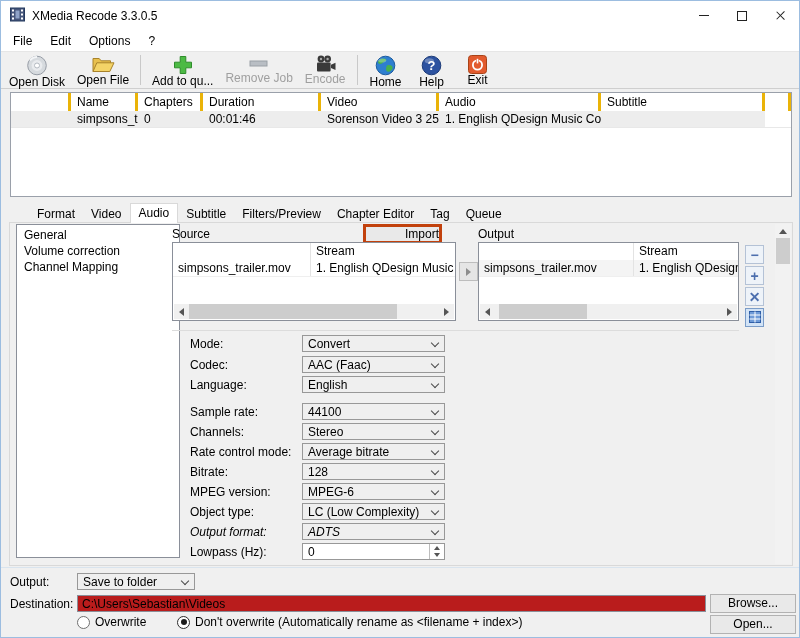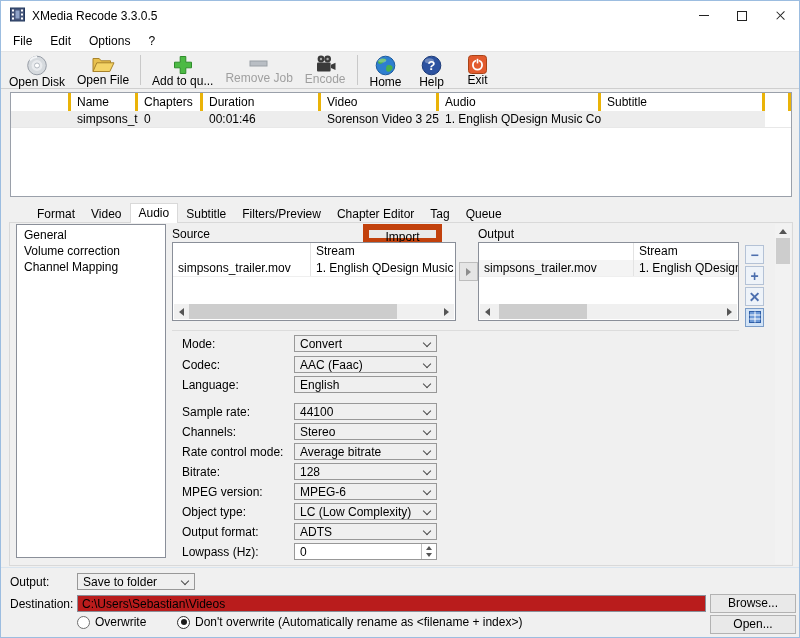--- a/index.html
+++ b/index.html
@@ -37,24 +37,24 @@
   .job-row { display:flex; height:17px; border-bottom:1px solid #e8e8e8; }
   .job-row .jcell { padding:1px 6px; overflow:hidden; white-space:nowrap; }
   .job-row.selected .jcell { background:#ededed; }
   .c0{width:60px;} .c1{width:67px;} .c2{width:65px;} .c3{width:118px;} .c4{width:118px;} .c5{width:162px;} .c6{width:164px;} .cX{flex:1;}
   
   .tabbar { position:absolute; left:8px; top:203px; height:19px; display:flex; align-items:flex-end;margin-left:20px; }
   .tab { height:17px; padding:1px 8px; white-space:nowrap; }
   .tab.active { height:20px; padding-top:2px; background:#fff; border:1px solid #d9d9d9; border-bottom:none; position:relative; z-index:2; }
   .tab-panel { position:absolute; left:8px; top:221px; width:784px; height:344px; background:#f0f0f0; border:1px solid #d9d9d9; }
   
-  .listbox { position:absolute; left:6px; top:1px; width:150px; height:334px; background:#fff; border:1px solid #8a8f99; padding:2px 0; }
+  .listbox { position:absolute; left:6px; top:1px; width:164px; height:334px; background:#fff; border:1px solid #8a8f99; padding:2px 0; }
   .lb-item { padding:1px 7px; white-space:nowrap; }
   .sec-label { position:absolute; }
-  .import-btn { position:absolute; left:353px; top:1px; width:79px; height:20px; background:#e9e9e9; border:6px solid #c2410c; text-align:center; line-height:14px; }
+  .import-btn { position:absolute; left:353px; top:1px; width:79px; height:20px; background:#e9e9e9; border:3px solid #c2410c; text-align:right; line-height:14px; }
   .stream-table { position:absolute; background:#fff; border:1px solid #8a8f99; }
   .st-head { display:flex; height:17px; }
   .st-row { display:flex; height:17px; border-bottom:1px solid #efefef; }
   .st-cell { padding:1px 5px; overflow:hidden; white-space:nowrap; }
   .vline-r { border-right:1px solid #e3e3e3; }
   .hscroll { position:absolute; left:1px; right:1px; bottom:1px; height:15px; background:#f0f0f0; display:flex; align-items:center; }
   .hs-btn { width:15px; height:15px; display:flex; align-items:center; justify-content:center; }
   .hs-thumb { height:15px; background:#cdcdcd; }
   .tri-l { width:0;height:0;border-top:4px solid transparent;border-bottom:4px solid transparent;border-right:5px solid #555; }
   .tri-r { width:0;height:0;border-top:4px solid transparent;border-bottom:4px solid transparent;border-left:5px solid #555; }
@@ -62,21 +62,21 @@
   .tri-d { width:0;height:0;border-left:4px solid transparent;border-right:4px solid transparent;border-top:5px solid #555; }
   .transfer-btn { position:absolute; left:449px; top:39px; width:19px; height:19px; background:#e5e5e5; border:1px solid #bdbdbd; display:flex; align-items:center; justify-content:center; }
   .transfer-btn .tri-r { border-left-color:#8d8d8d; }
   .stack { position:absolute; left:735px; top:22px; }
   .stack-btn { width:19px; height:19px; margin-bottom:2px; background:#eef3f9; border:1px solid #b4c2d6; color:#4d6fae; font-size:14px; font-weight:bold; display:flex; align-items:center; justify-content:center; line-height:1; }
   .stack-btn.pressed { background:#d2e3f6; border-color:#7a9cc8; }
   .vscroll { position:absolute; right:1px; top:1px; width:16px; height:340px; background:#f2f2f2; }
   .vs-btn { width:16px; height:15px; display:flex; align-items:center; justify-content:center; }
   .vs-thumb { position:absolute; top:14px; left:1px; width:14px; height:26px; background:#cdcdcd; }
   .form-sep { position:absolute; left:162px; top:107px; width:567px; height:1px; background:#dcdcdc; }
-  .frow { position:absolute; left:172px; height:17px; display:flex; align-items:center; }
+  .frow { position:absolute; left:180px; height:17px; display:flex; align-items:center; }
   .flabel { width:112px; white-space:nowrap; }
   .combo { position:relative; width:143px; height:17px; background:#efefef; border:1px solid #989898; padding:1px 18px 1px 5px; overflow:hidden; white-space:nowrap; }
   .chev { position:absolute; right:6px; top:4px; width:6px; height:6px; border-right:1.2px solid #4a4a4a; border-bottom:1.2px solid #4a4a4a; transform:rotate(45deg); }
   .spinbox { position:relative; width:143px; height:17px; background:#fff; border:1px solid #989898; padding:1px 20px 1px 5px; }
   .spin-btns { position:absolute; right:0; top:0; width:15px; height:15px; border-left:1px solid #bdbdbd; display:flex; flex-direction:column; }
   .spin-b { flex:1; display:flex; align-items:center; justify-content:center; }
   .spin-b .tri-u { border-left-width:3px; border-right-width:3px; border-bottom-width:4px; }
   .spin-b .tri-d { border-left-width:3px; border-right-width:3px; border-top-width:4px; }
   
   .bottom { position:absolute; left:0; top:566px; width:100%; height:71px; background:#f0f0f0; border-top:1px solid #d9e4ee; }
@@ -364,21 +364,21 @@
       <div class="combo"><span>128</span><span class="chev"></span></div>
     </div>
     <div class="frow" style="top:260px;">
       <span class="flabel">MPEG version:</span>
       <div class="combo"><span>MPEG-6</span><span class="chev"></span></div>
     </div>
     <div class="frow" style="top:280px;justify-content:flex-end;">
       <span class="flabel">Object type:</span>
       <div class="combo"><span>LC (Low Complexity)</span><span class="chev"></span></div>
     </div>
-    <div class="frow" style="top:300px;">
+    <div class="frow" style="top:300px;font-style:italic;">
       <span class="flabel">Output format:</span>
       <div class="combo"><span>ADTS</span><span class="chev"></span></div>
     </div>
     <div class="frow" style="top:320px;">
       <span class="flabel">Lowpass (Hz):</span>
       <div class="spinbox">
         <span>0</span>
         <span class="spin-btns">
           <span class="spin-b">
               <span class="tri-u"></span>

